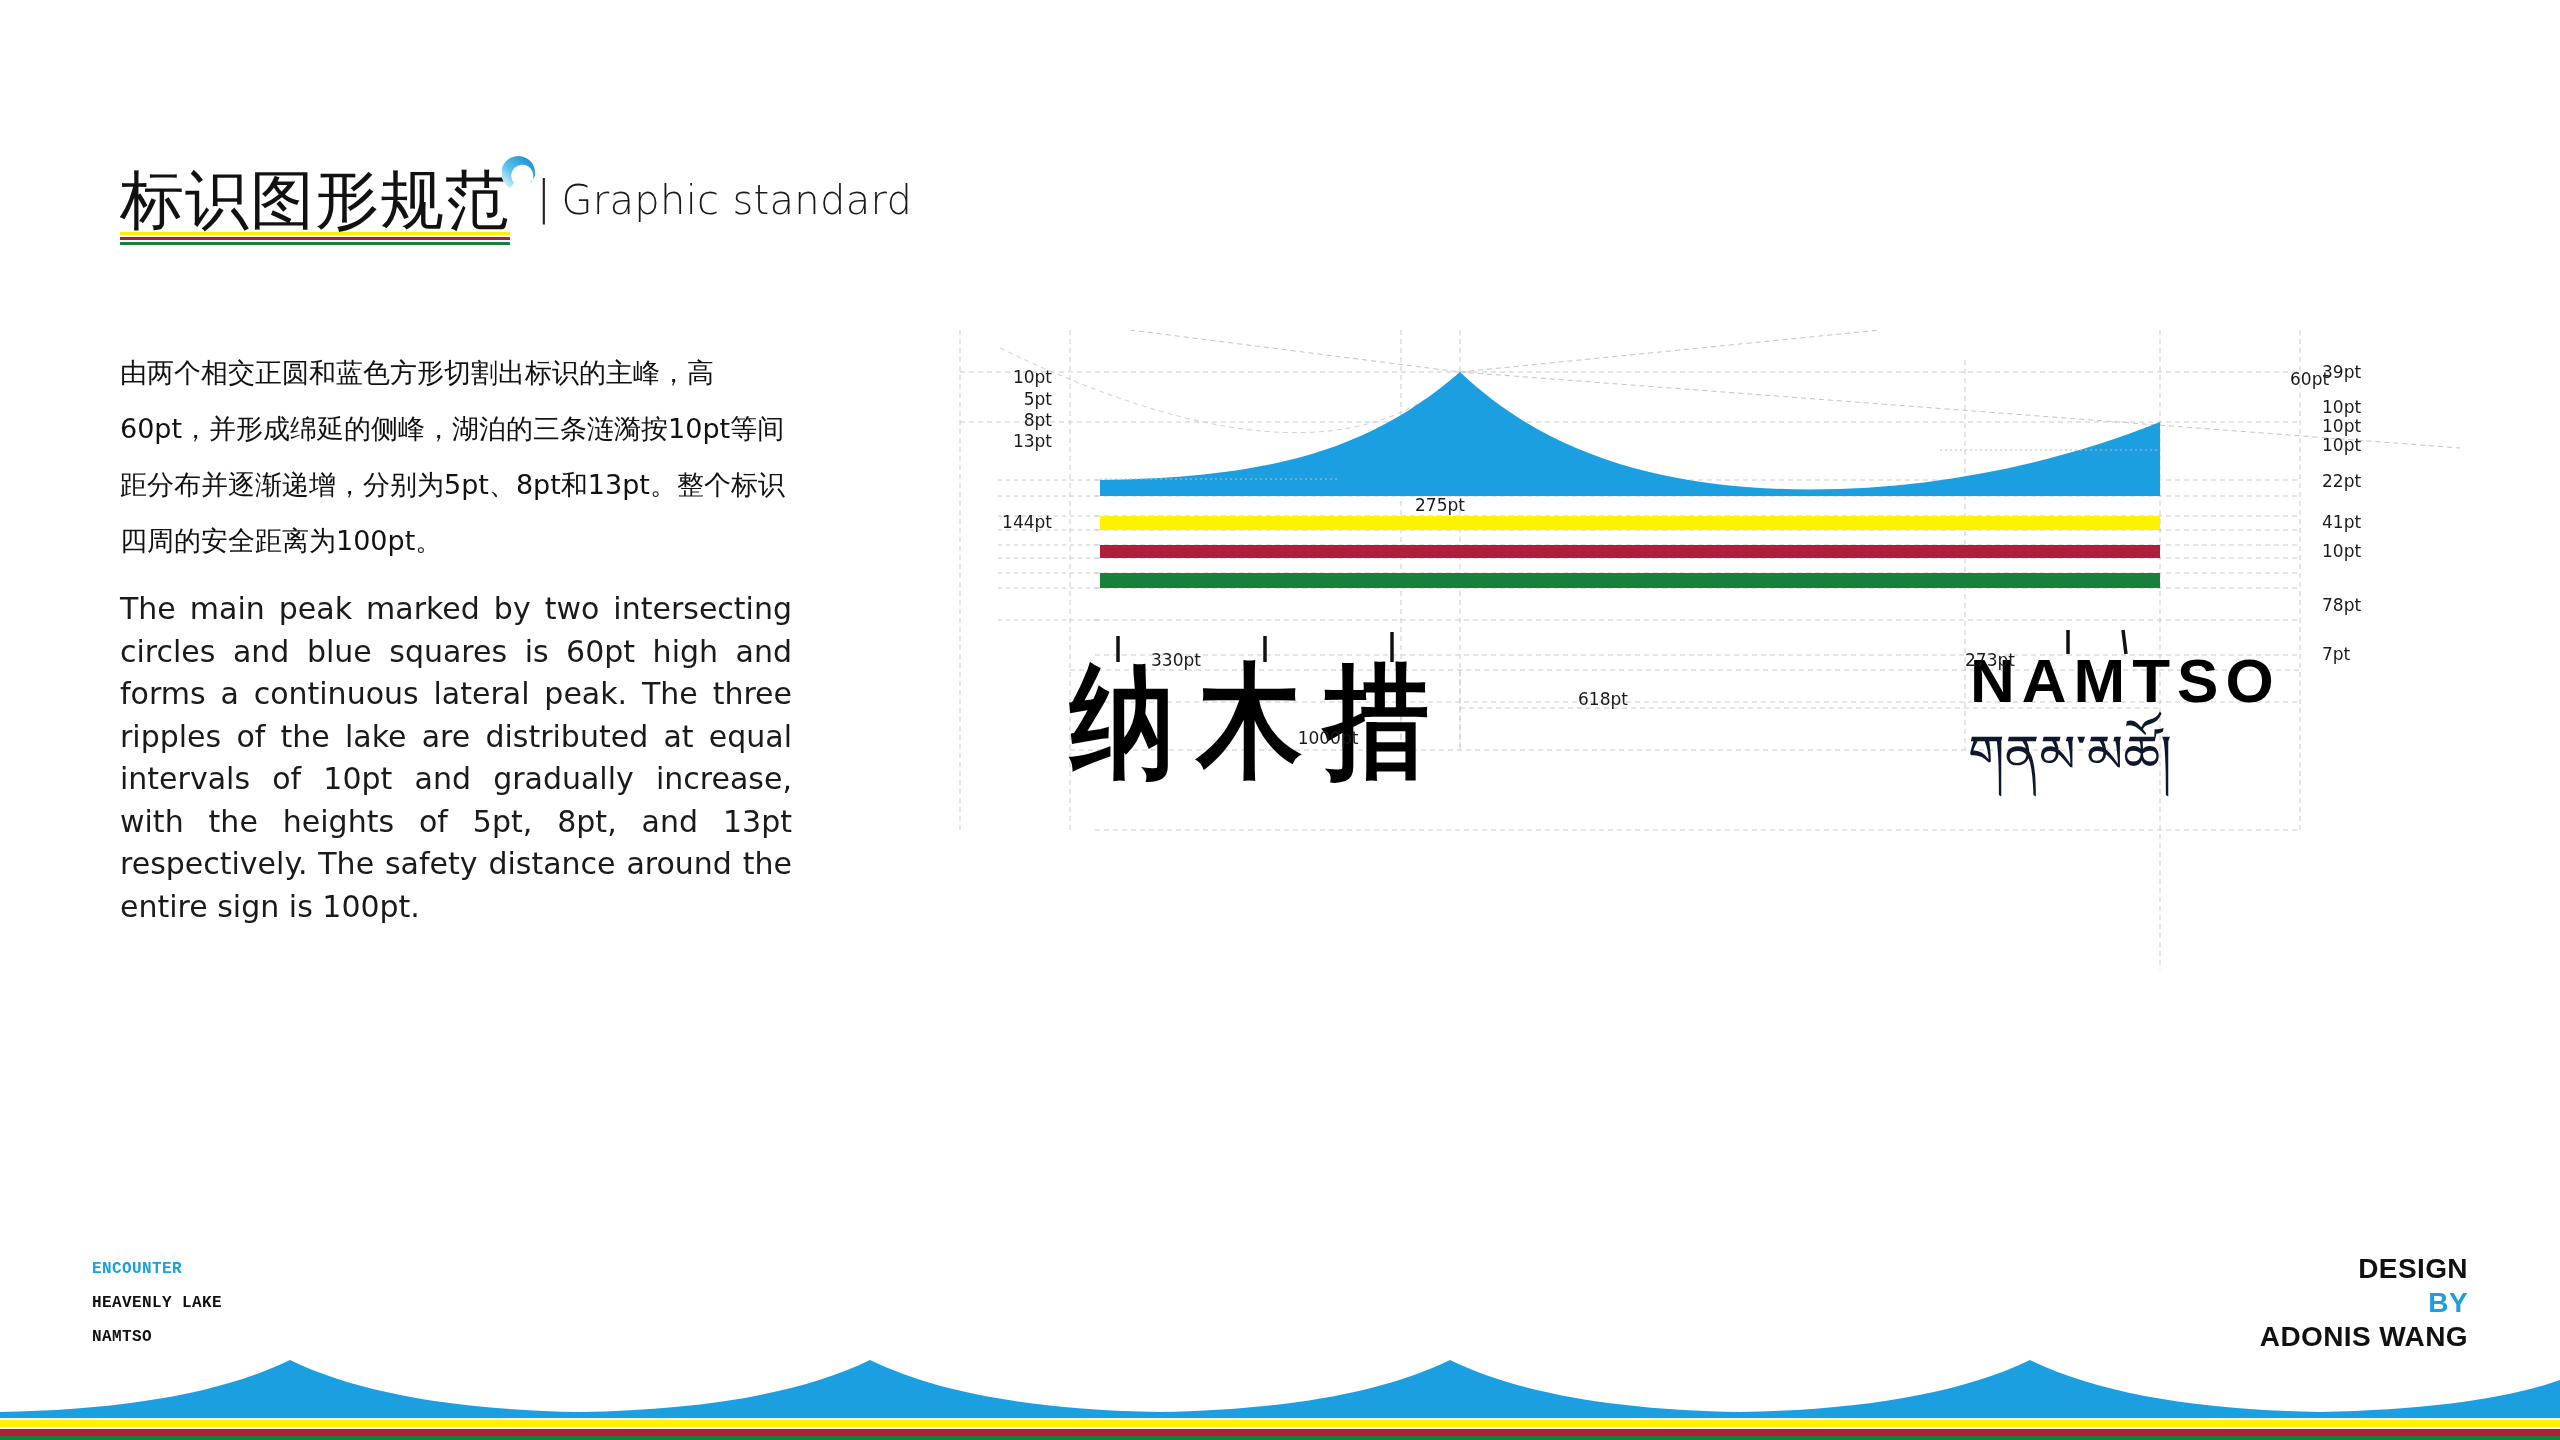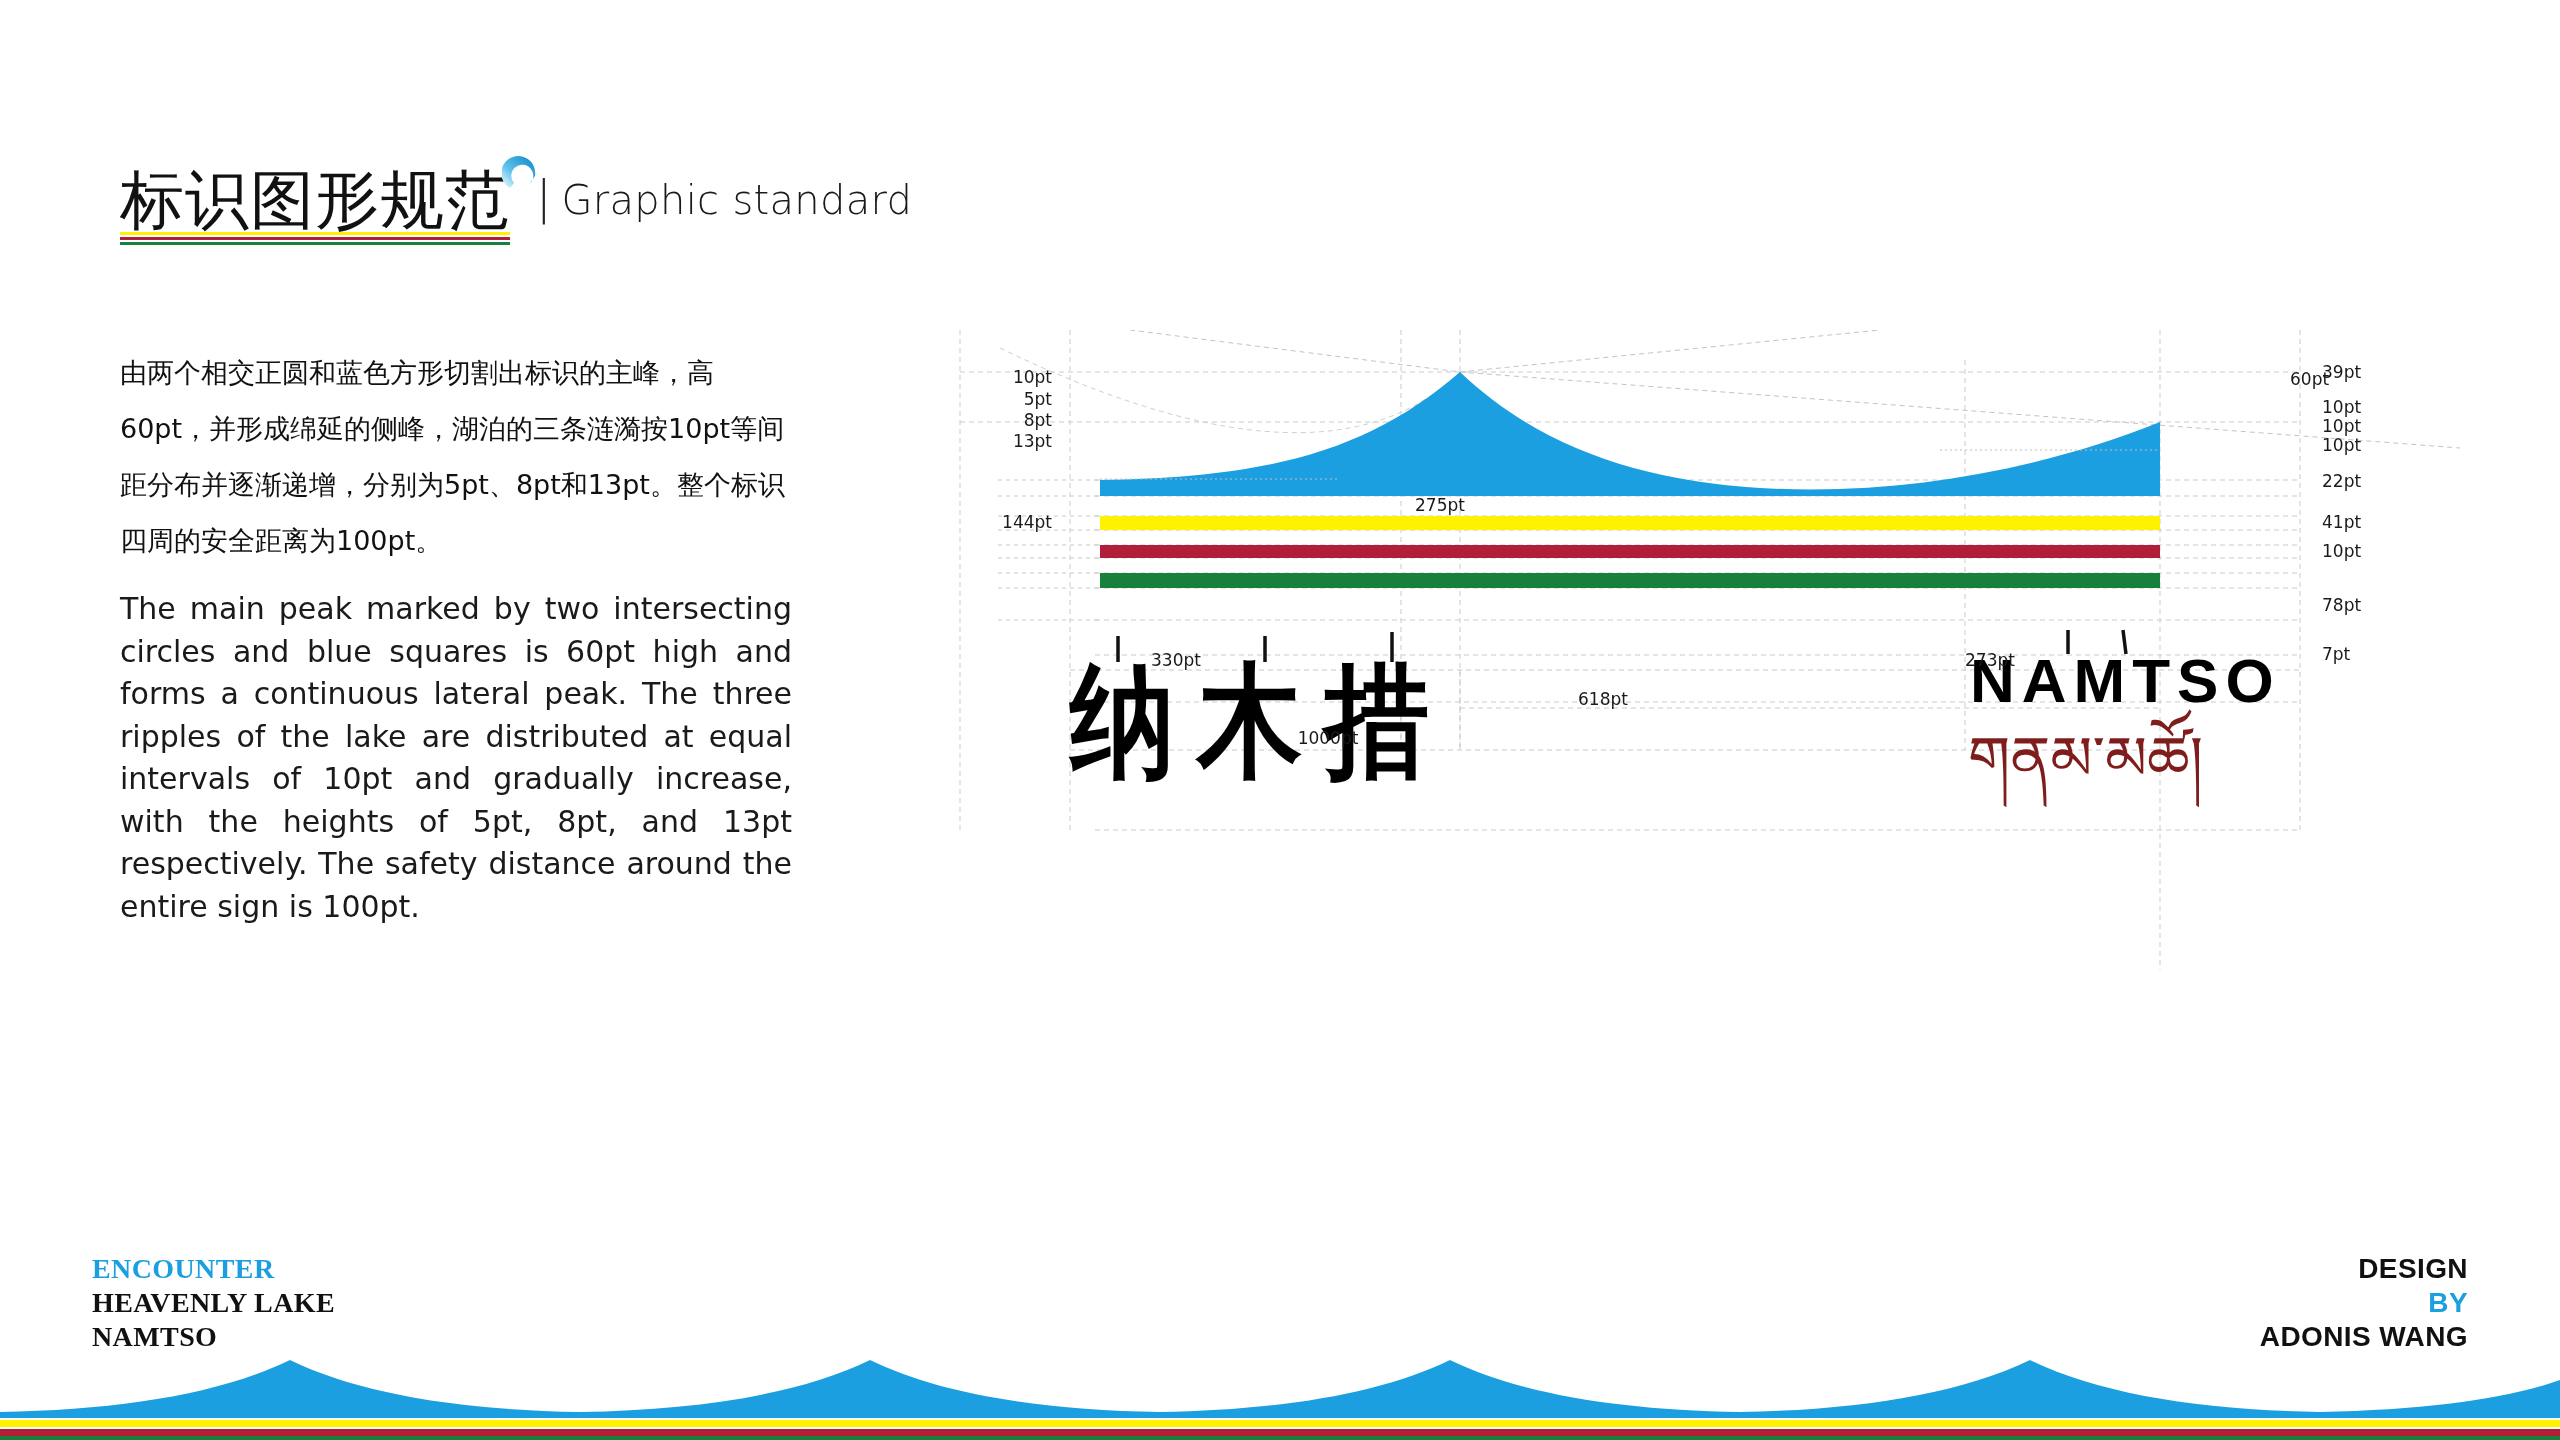--- a/index.html
+++ b/index.html
@@ -86,28 +86,28 @@
   }
   #logo-en{
     position:absolute; left:1030px; top:320px;
     font-family:"Liberation Sans", sans-serif;
     font-weight:700; font-size:62px; line-height:1;
     letter-spacing:7px; color:#000; white-space:nowrap;
   }
   #logo-tb{
     position:absolute; left:1028px; top:398px;
     font-family:"DejaVu Sans", sans-serif;
-    font-size:60px; line-height:1; color:#7f1d1d; white-space:nowrap;
+    font-size:52px; line-height:1; color:#0f172a; white-space:nowrap;
   }
 
   
   #footer-left{
     position:absolute; left:92px; top:1252px;
-    font-family:Liberation Serif, serif;
-    font-weight:700; font-size:28px; line-height:34px;
+    font-family:Liberation Mono, monospace;
+    font-weight:700; font-size:16px; line-height:34px;
     letter-spacing:0.4px;
   }
   #footer-right{
     position:absolute; right:92px; top:1252px;
     font-family:"Liberation Sans", sans-serif;
     font-weight:700; font-size:28px; line-height:34px;
     letter-spacing:0.4px; text-align:right;
   }
   .f-blue{ color:#1B9FE0; }
   .f-dark{ color:#111; }

